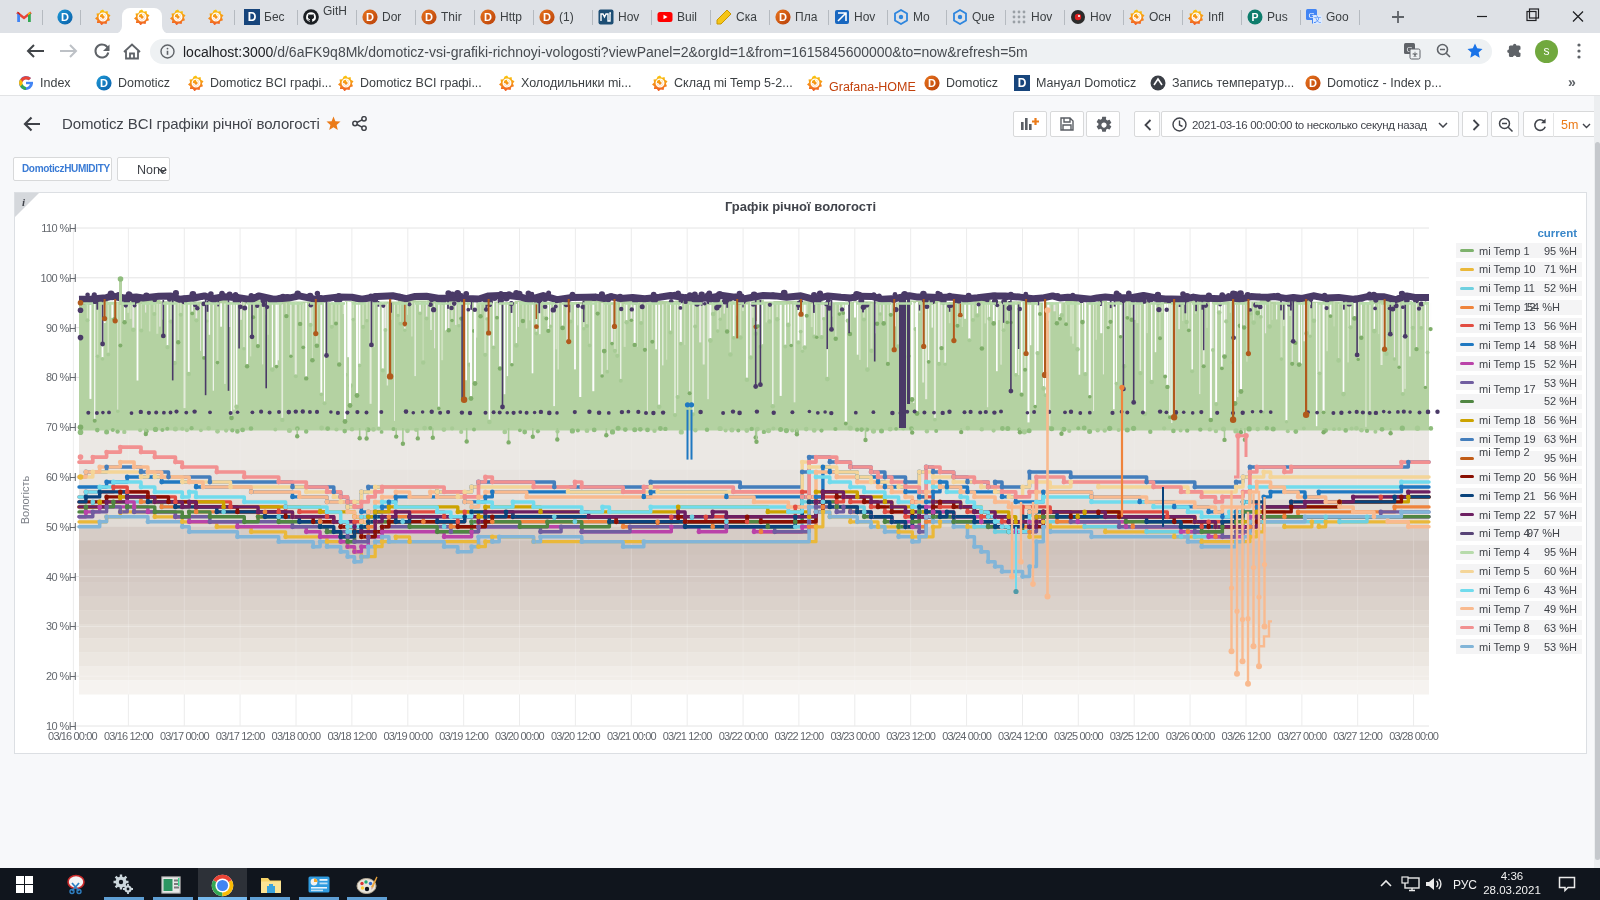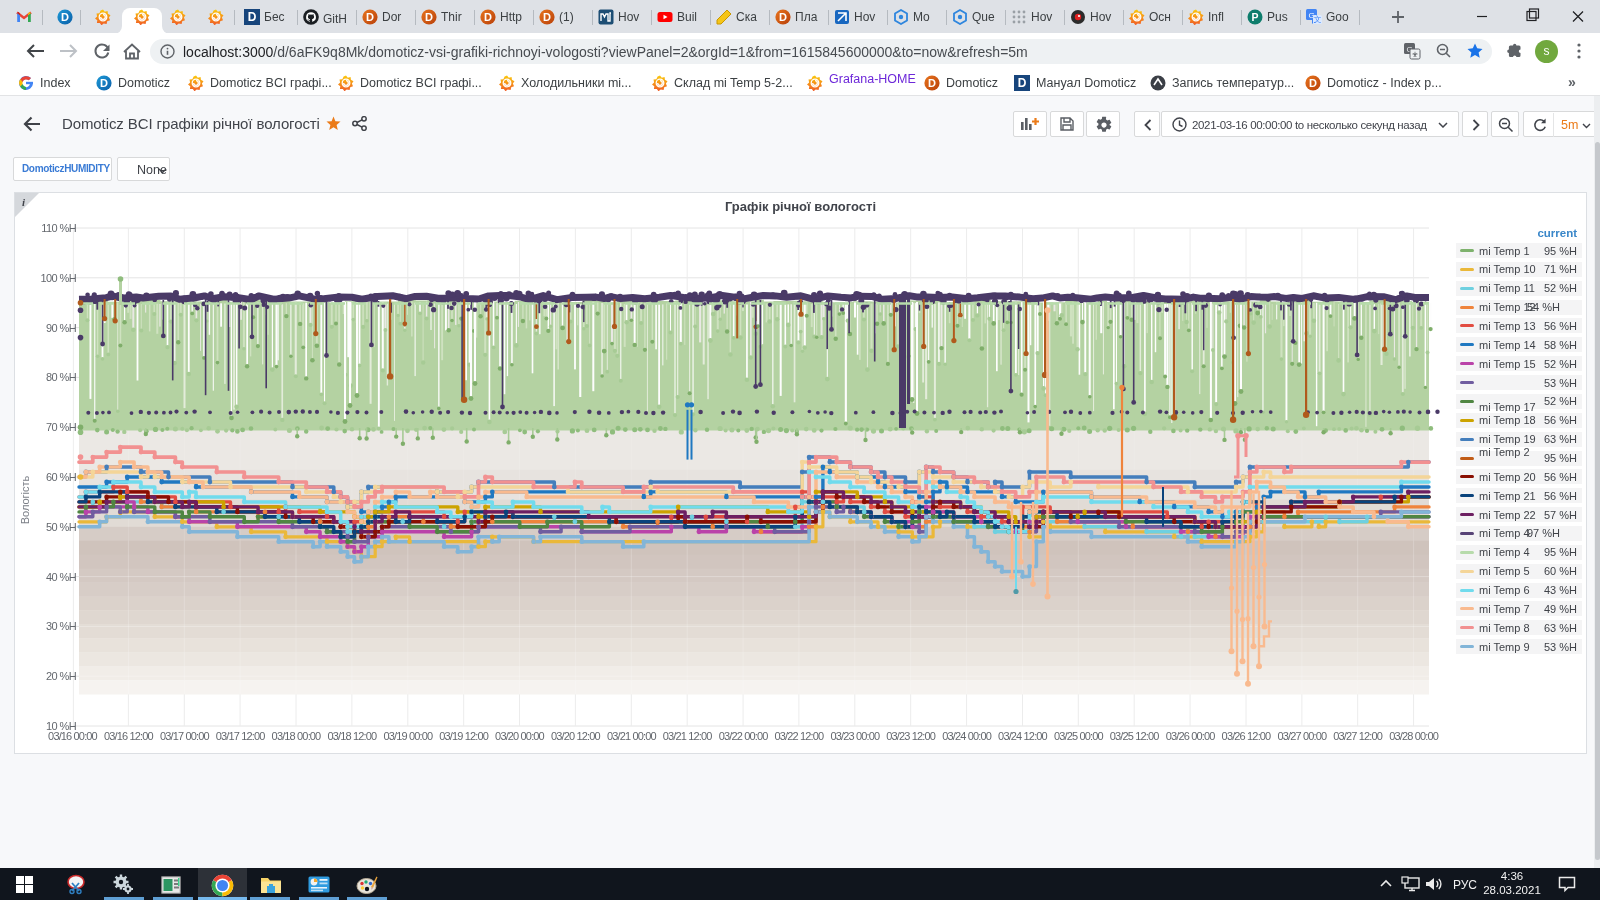--- a/index.html
+++ b/index.html
@@ -71,21 +71,21 @@
 <div style="position:absolute;left:42px;top:10px;width:1px;height:15px;background:#9aa0a6;opacity:.6"></div>
 <div style="position:absolute;left:80px;top:10px;width:1px;height:15px;background:#9aa0a6;opacity:.6"></div>
 <div style="position:absolute;left:234px;top:10px;width:1px;height:15px;background:#9aa0a6;opacity:.6"></div>
 <div style="position:absolute;left:244px;top:9px;width:16px;height:16px;background:#17457c;color:#fff;font:bold 12px 'Liberation Sans',sans-serif;text-align:center;line-height:16px">D</div>
 <div style="position:absolute;left:264px;top:10px;width:29px;height:15px;overflow:hidden;font:12px 'Liberation Sans',sans-serif;color:#3c4043;white-space:nowrap">Бес</div>
 <div style="position:absolute;left:297px;top:10px;width:1px;height:15px;background:#9aa0a6;opacity:.6"></div>
 <svg style="position:absolute;left:303px;top:9px" width="16" height="16" viewBox="0 0 16 16">
 <circle cx="8" cy="8" r="7.8" fill="#1b1f23"></circle>
 <path d="M8 3.2a4.9 4.9 0 0 0-1.55 9.55c.25.05.34-.11.34-.24v-.84c-1.36.3-1.65-.66-1.65-.66-.22-.57-.54-.72-.54-.72-.45-.3.03-.3.03-.3.49.04.75.51.75.51.44.75 1.15.53 1.43.41.04-.32.17-.53.31-.65-1.09-.12-2.23-.54-2.23-2.42 0-.53.19-.97.5-1.31-.05-.12-.22-.62.05-1.29 0 0 .41-.13 1.34.5a4.6 4.6 0 0 1 2.44 0c.93-.63 1.34-.5 1.34-.5.27.67.1 1.17.05 1.29.31.34.5.78.5 1.31 0 1.89-1.14 2.3-2.23 2.42.18.15.33.45.33.91v1.35c0 .13.09.29.34.24A4.9 4.9 0 0 0 8 3.2z" fill="#fff"></path>
   </svg>
-<div style="position:absolute;left:323px;top:12px;width:29px;height:15px;overflow:hidden;font:12px 'Liberation Sans',sans-serif;color:#3c4043;white-space:nowrap">GitH</div>
+<div style="position:absolute;left:323px;top:4px;width:29px;height:15px;overflow:hidden;font:12px 'Liberation Sans',sans-serif;color:#3c4043;white-space:nowrap">GitH</div>
 <div style="position:absolute;left:356px;top:10px;width:1px;height:15px;background:#9aa0a6;opacity:.6"></div>
 <svg style="position:absolute;left:362px;top:9px" width="16" height="16" viewBox="0 0 16 16">
 <defs>
       <linearGradient id="dm3629" x1="0" y1="0" x2="1" y2="1">
 <stop offset="0" stop-color="#e8741d"></stop>
         <stop offset="1" stop-color="#b8400a"></stop>
       </linearGradient>
     </defs>
 <circle cx="8" cy="8" r="7.6" fill="url(#dm3629)"></circle>
 <text x="8" y="12" font-family="'Liberation Sans',sans-serif" font-size="11" font-weight="bold" fill="#fff" text-anchor="middle">D</text>
@@ -349,21 +349,21 @@
 <svg style="position:absolute;left:807px;top:75px" width="16" height="16" viewBox="0 0 16 16">
 <defs>
       <linearGradient id="gf80775" x1="0" y1="1" x2="0" y2="0">
 <stop offset="0" stop-color="#f05a28"></stop>
         <stop offset="1" stop-color="#fbca0a"></stop>
       </linearGradient>
     </defs>
 <path d="M8 0.5 l1.8 2.2 2.8-0.8 0.3 2.9 2.6 1.4 -1.6 2.4 1.1 2.7 -2.8 0.9 -0.6 2.9 -2.9-0.7 -2.2 1.9 -1.7-2.4 -2.9 0.2 0.4-2.9 -2.3-1.8 2.1-2 -0.6-2.9 2.9-0.3 1.2-2.7z" fill="url(#gf80775)"></path>
 <path d="M8 4.2a3.8 3.8 0 1 0 3.8 3.8 A3.8 3.8 0 0 0 8 4.2zm0 1.5a2.3 2.3 0 1 1-2.3 2.3" fill="none" stroke="#fff" stroke-width="1.3"></path>
   </svg>
-<div style="position:absolute;left:829px;top:72px;font:12.5px 'Liberation Sans',sans-serif;color:#6d28d9;white-space:nowrap">Grafana-HOME</div>
+<div style="position:absolute;left:829px;top:80px;font:12.5px 'Liberation Sans',sans-serif;color:#c2410c;white-space:nowrap">Grafana-HOME</div>
 <svg style="position:absolute;left:924px;top:75px" width="16" height="16" viewBox="0 0 16 16">
 <defs>
       <linearGradient id="dm92475" x1="0" y1="0" x2="1" y2="1">
 <stop offset="0" stop-color="#e8741d"></stop>
         <stop offset="1" stop-color="#b8400a"></stop>
       </linearGradient>
     </defs>
 <circle cx="8" cy="8" r="7.6" fill="url(#dm92475)"></circle>
 <text x="8" y="12" font-family="'Liberation Sans',sans-serif" font-size="11" font-weight="bold" fill="#fff" text-anchor="middle">D</text>
   </svg>
@@ -3131,21 +3131,21 @@
 <div style="position:absolute;left:1456px;top:356.2px;width:126px;height:15px;background:#f4f4f5"></div>
 <div style="position:absolute;left:1460px;top:362.2px;width:14px;height:3px;border-radius:2px;background:#BA43A9"></div>
 <div style="position:absolute;left:1479px;top:357.7px;font:11px 'Liberation Sans',sans-serif;color:#3f4248">mi Temp 15</div>
 <div style="position:absolute;left:1510px;top:357.7px;width:67px;text-align:right;font:11px 'Liberation Sans',sans-serif;color:#3f4248">52 %H</div>
 <div style="position:absolute;left:1456px;top:375.0px;width:126px;height:15px;background:#f4f4f5"></div>
 <div style="position:absolute;left:1460px;top:381.0px;width:14px;height:3px;border-radius:2px;background:#705DA0"></div>
 <div style="position:absolute;left:1479px;top:393px;font:11px 'Liberation Sans',sans-serif;color:#3f4248">mi Temp 16</div>
 <div style="position:absolute;left:1510px;top:376.5px;width:67px;text-align:right;font:11px 'Liberation Sans',sans-serif;color:#3f4248">53 %H</div>
 <div style="position:absolute;left:1456px;top:393.9px;width:126px;height:15px;background:#f4f4f5"></div>
 <div style="position:absolute;left:1460px;top:399.9px;width:14px;height:3px;border-radius:2px;background:#508642"></div>
-<div style="position:absolute;left:1479px;top:401px;font:11px 'Liberation Sans',sans-serif;color:#3f4248">mi Temp 17</div>
+<div style="position:absolute;left:1479px;top:383px;font:11px 'Liberation Sans',sans-serif;color:#3f4248">mi Temp 17</div>
 <div style="position:absolute;left:1510px;top:395.4px;width:67px;text-align:right;font:11px 'Liberation Sans',sans-serif;color:#3f4248">52 %H</div>
 <div style="position:absolute;left:1456px;top:412.7px;width:126px;height:15px;background:#f4f4f5"></div>
 <div style="position:absolute;left:1460px;top:418.7px;width:14px;height:3px;border-radius:2px;background:#CCA300"></div>
 <div style="position:absolute;left:1479px;top:414.2px;font:11px 'Liberation Sans',sans-serif;color:#3f4248">mi Temp 18</div>
 <div style="position:absolute;left:1510px;top:414.2px;width:67px;text-align:right;font:11px 'Liberation Sans',sans-serif;color:#3f4248">56 %H</div>
 <div style="position:absolute;left:1456px;top:431.6px;width:126px;height:15px;background:#f4f4f5"></div>
 <div style="position:absolute;left:1460px;top:437.6px;width:14px;height:3px;border-radius:2px;background:#447EBC"></div>
 <div style="position:absolute;left:1479px;top:433.1px;font:11px 'Liberation Sans',sans-serif;color:#3f4248">mi Temp 19</div>
 <div style="position:absolute;left:1510px;top:433.1px;width:67px;text-align:right;font:11px 'Liberation Sans',sans-serif;color:#3f4248">63 %H</div>
 <div style="position:absolute;left:1456px;top:450.5px;width:126px;height:15px;background:#f4f4f5"></div>

